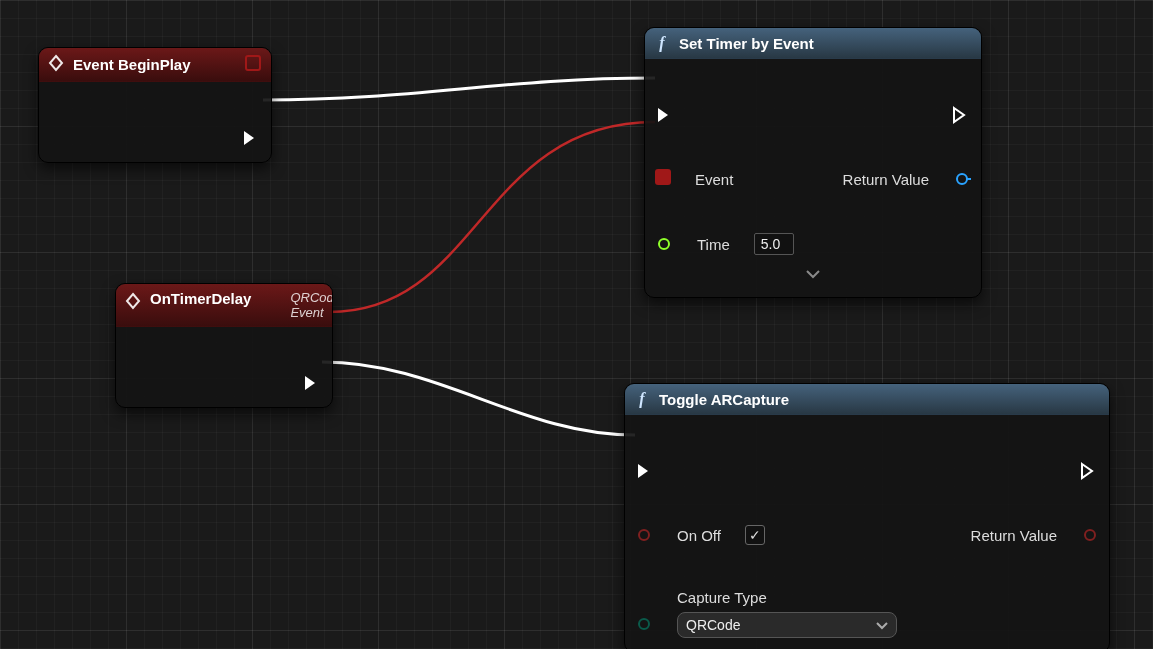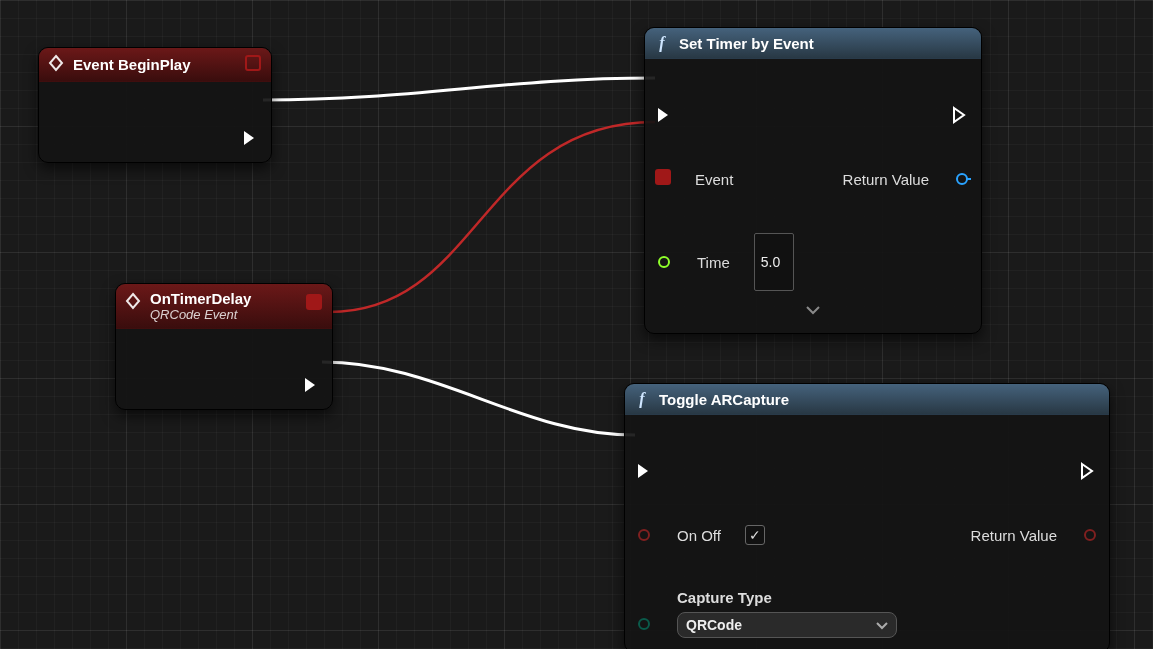--- a/index.html
+++ b/index.html
@@ -41,21 +41,21 @@
   .node-header.blue { background: linear-gradient(180deg,#45627c 0%,#283844 100%); }
   .node-subtitle { font-size: 13px; font-weight: normal; opacity: 0.8; font-style: italic; }
   .node-body { padding: 8px 10px; }
   .pin-row { display: flex; align-items: center; justify-content: space-between; padding: 6px 0; min-height: 28px; }
   .pin-left, .pin-right { display: flex; align-items: center; gap: 24px; margin-top: 32px; }
   .pin-right { margin-left: auto; text-align: right; }
   .pin-label { font-size: 15px; color: #ddd; }
   .exec-pin svg, .data-pin svg { display:block; }
   .input-box {
     background: #111; border: 1px solid #555; border-radius: 2px;
-    padding: 20px 6px; font-size: 14px; color: #eee; min-width: 40px; text-align: left;
+    padding: 2px 6px; font-size: 14px; color: #eee; min-width: 40px; text-align: left;
   }
   .checkbox {
     width: 20px; height: 20px; background: #111; border: 1px solid #666; border-radius: 3px;
     display: inline-flex; align-items: center; justify-content: center; color: #ddd; font-size: 14px;
   }
   .dropdown {
     background: #2a2a2a; border: 1px solid #555; border-radius: 8px;
     padding: 4px 8px; font-size: 14px; color: #eee; min-width: 220px;
     display: flex; align-items: center; justify-content: space-between;
   }
@@ -107,21 +107,21 @@
   </div>
 </div>
 
 <div class="node" style="left:115px; top:283px; width:218px;">
   <div class="node-header red" style="align-items:flex-start;">
     <span class="event-icon" style="margin-top:2px;">
       <svg width="18" height="18" viewBox="0 0 18 18">
           <path d="M9 2 L15 9 L9 16 L3 9 Z" fill="none" stroke="#fff" stroke-width="2"></path>
         </svg>
     </span>
-    <span style="display:flex;flex-direction:column;">
+    <span style="display:flex;flex-direction:row;gap:39px;">
       <span>OnTimerDelay</span>
       <span class="node-subtitle">QRCode Event</span>
     </span>
     <span style="margin-left:auto; margin-top:4px;">
       <span class="delegate-pin"></span>
     </span>
   </div>
   <div class="node-body">
     <div class="pin-row">
       <div class="pin-right">
@@ -225,21 +225,21 @@
       </div>
       <div class="pin-right">
         <span class="pin-label">Return Value</span>
         <span class="data-pin">
           <svg width="18" height="18" viewBox="0 0 18 18">
               <circle cx="9" cy="9" r="5" fill="none" stroke="#802020" stroke-width="2"></circle>
             </svg>
         </span>
       </div>
     </div>
-    <div class="pin-row" style="align-items:flex-start;font-weight:bold;">
+    <div class="pin-row" style="align-items:flex-start;">
       <div class="pin-left" style="align-items:flex-start;">
         <span class="data-pin" style="margin-top:26px;">
           <svg width="18" height="18" viewBox="0 0 18 18">
               <circle cx="9" cy="9" r="5" fill="none" stroke="#0a5a4a" stroke-width="2"></circle>
             </svg>
         </span>
         <div style="display:flex;flex-direction:column;gap:6px;">
           <span class="field-label">Capture Type</span>
           <div class="dropdown">
             <span>QRCode</span>

